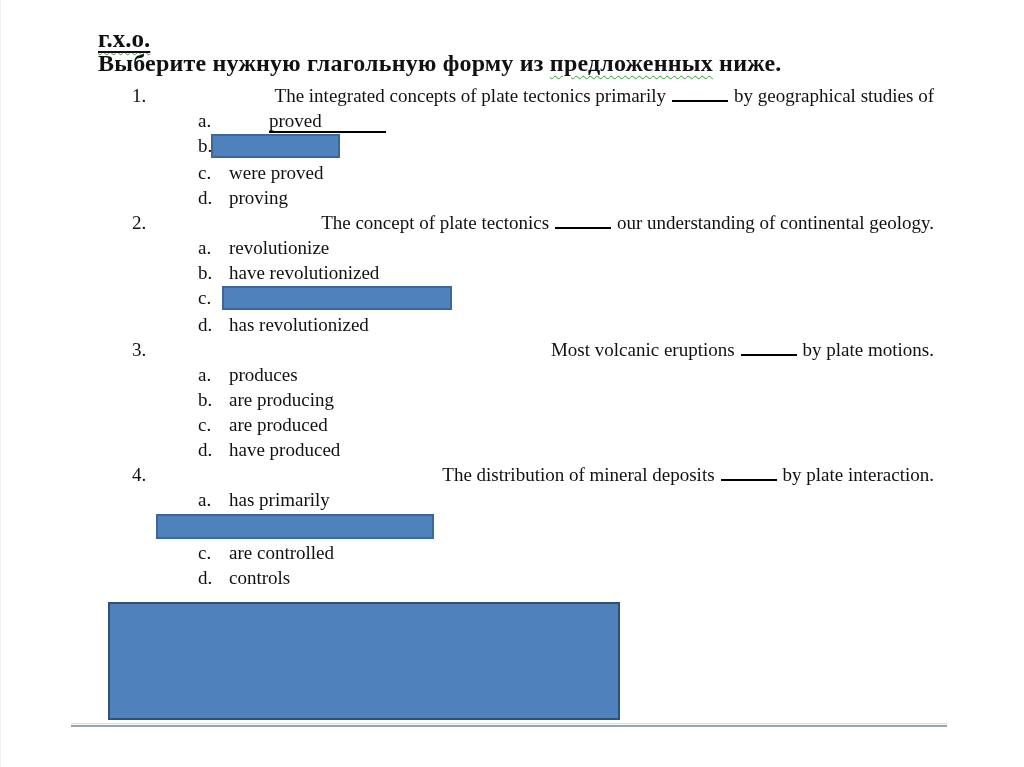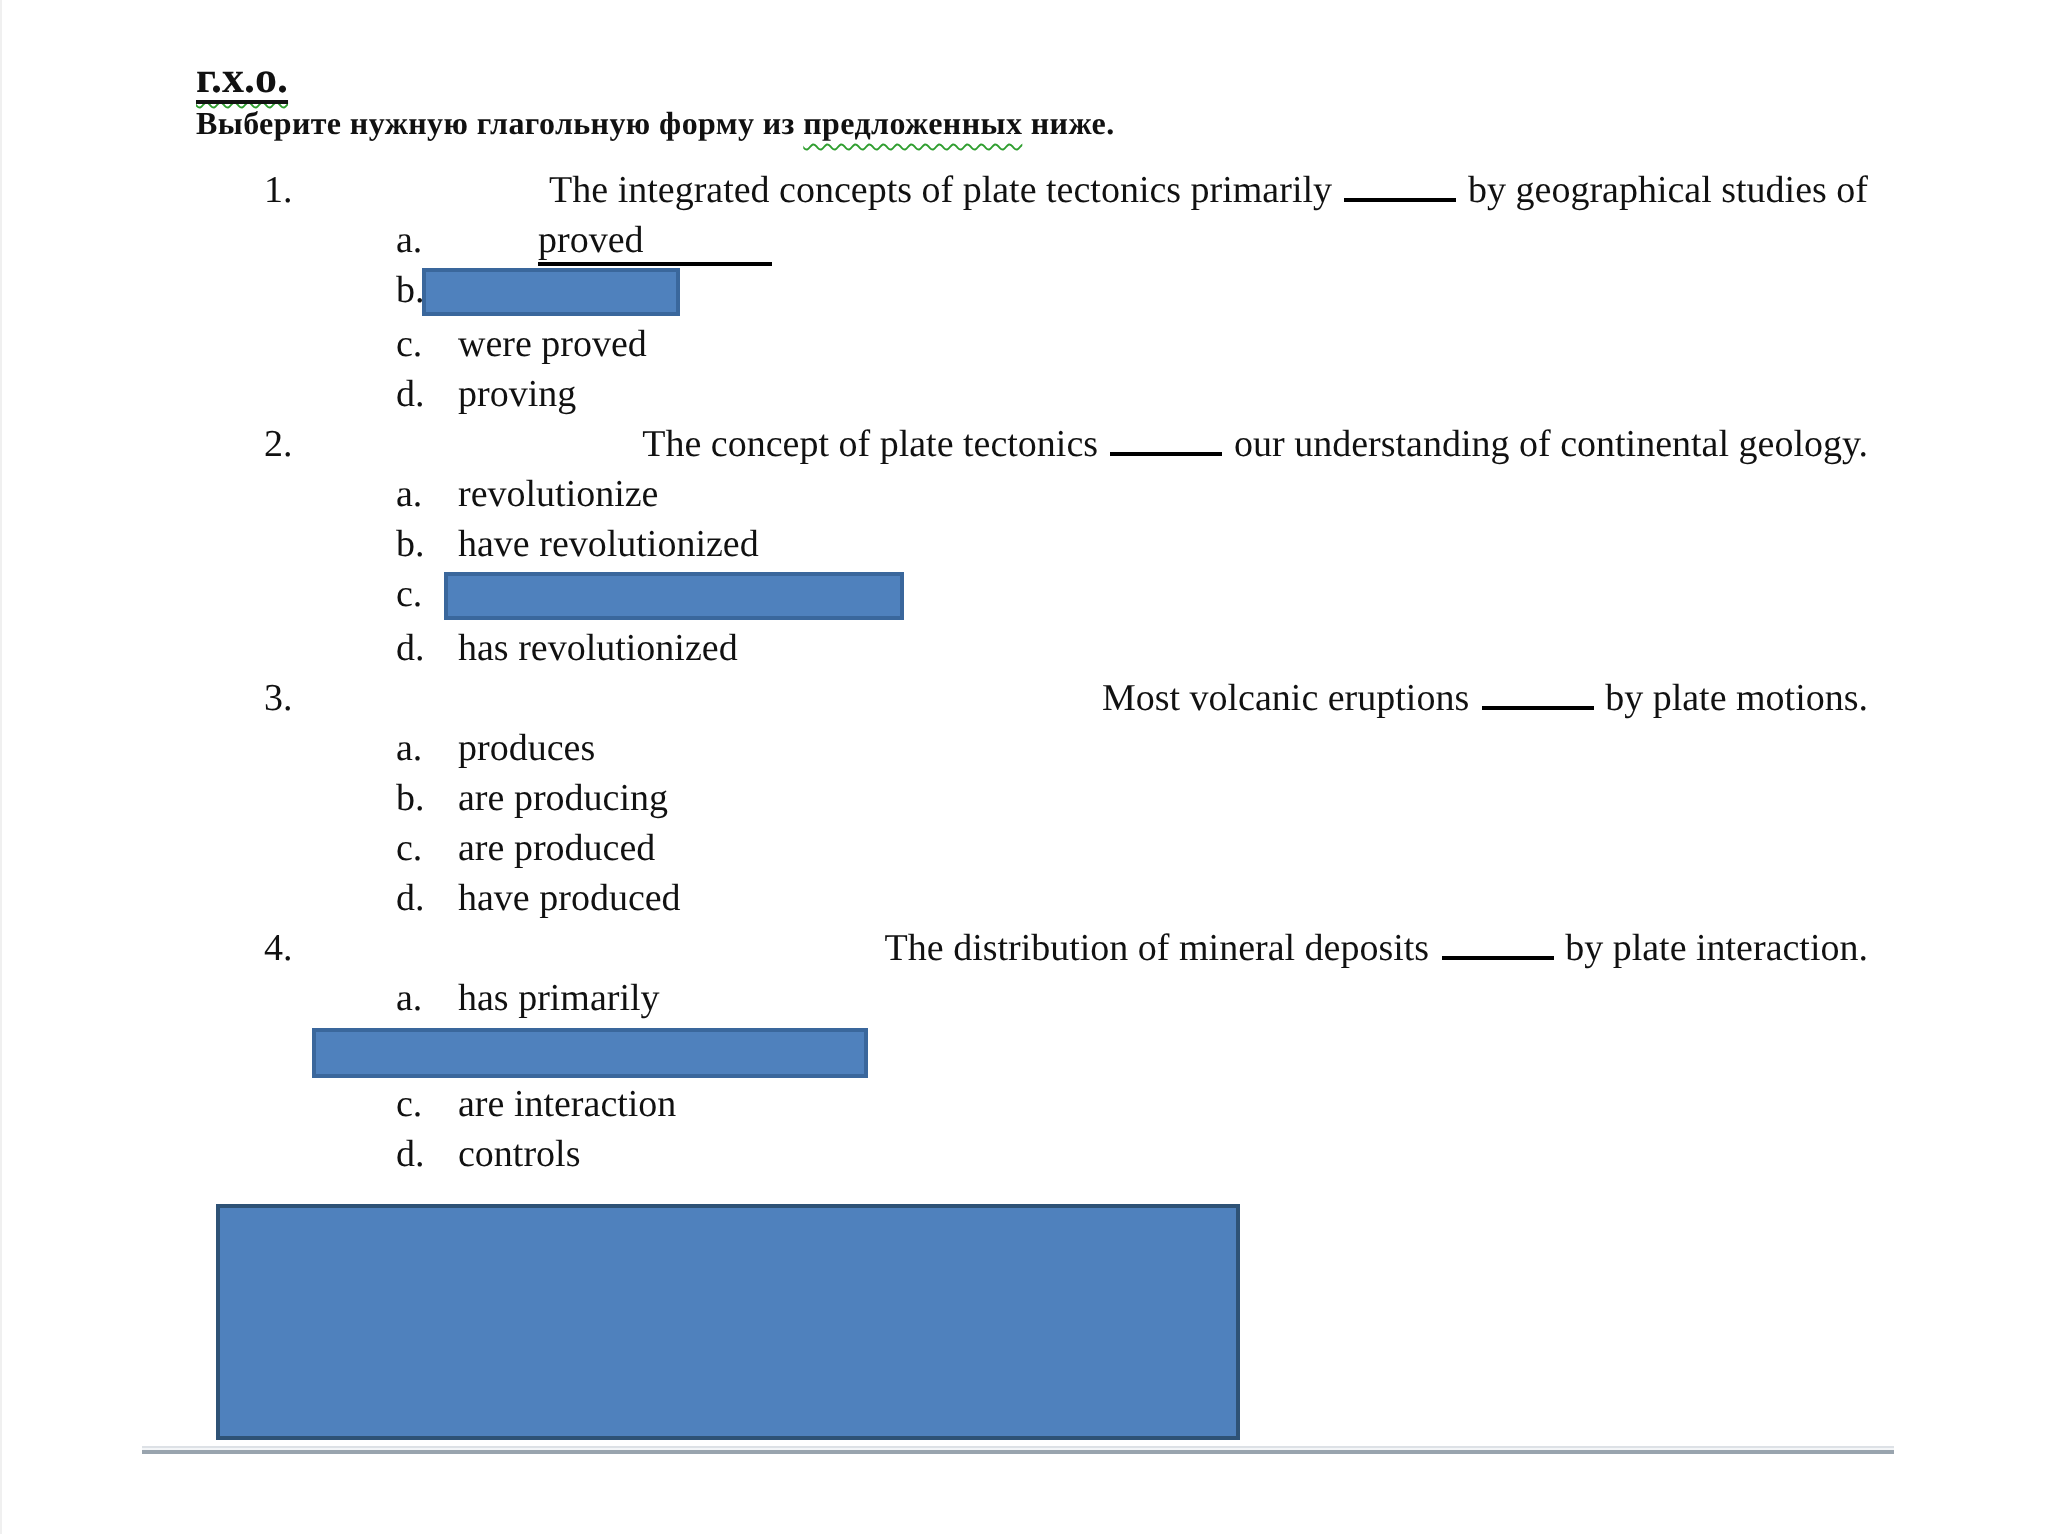--- a/index.html
+++ b/index.html
@@ -7,28 +7,28 @@
     width:1024px; height:767px;
     background:#ffffff;
     font-family:"Liberation Serif","DejaVu Serif",serif;
     color:#111;
     position:relative;
     overflow:hidden;
     border-left:1px solid #f0f0f0;
   }
   .content { position:absolute; left:97px; top:27px; width:880px; }
 
-  .abbr { font-size:22px; font-weight:bold; line-height:23px; }
+  .abbr { font-size:25px; font-weight:bold; line-height:23px; }
   .abbr .solid-u { text-decoration:underline; text-decoration-thickness:2px; }
   .wavy {
     text-decoration:underline wavy #2f9e2f;
     text-decoration-thickness:1px;
     text-underline-offset:4px;
   }
-  .instruction { font-size:16px; font-weight:bold; line-height:26px; letter-spacing:0.2px; }
+  .instruction { font-size:24px; font-weight:bold; line-height:26px; letter-spacing:0.2px; }
 
   .questions { font-size:19px; margin-top:7px; }
   .q { display:flex; }
   .qnum { margin-left:34px; width:32px; line-height:25px; flex:none; }
   .qbody { width:770px; line-height:25px;text-align:right; }
 
   .blank {
     display:inline-block;
     width:56px; height:14px;
     border-bottom:2px solid #000;
@@ -161,21 +161,21 @@
     </div>
     <div class="opt">
       <span class="letter">a.</span>
       <span>has primarily</span>
     </div>
     <div class="opt cover-full-row">
       <span class="cover w4"></span>
     </div>
     <div class="opt">
       <span class="letter">c.</span>
-      <span>are interaction</span>
+      <span>are controlled</span>
     </div>
     <div class="opt">
       <span class="letter">d.</span>
       <span>controls</span>
     </div>
 
     <div class="bigrect"></div>
 
   </div>
 </div>

